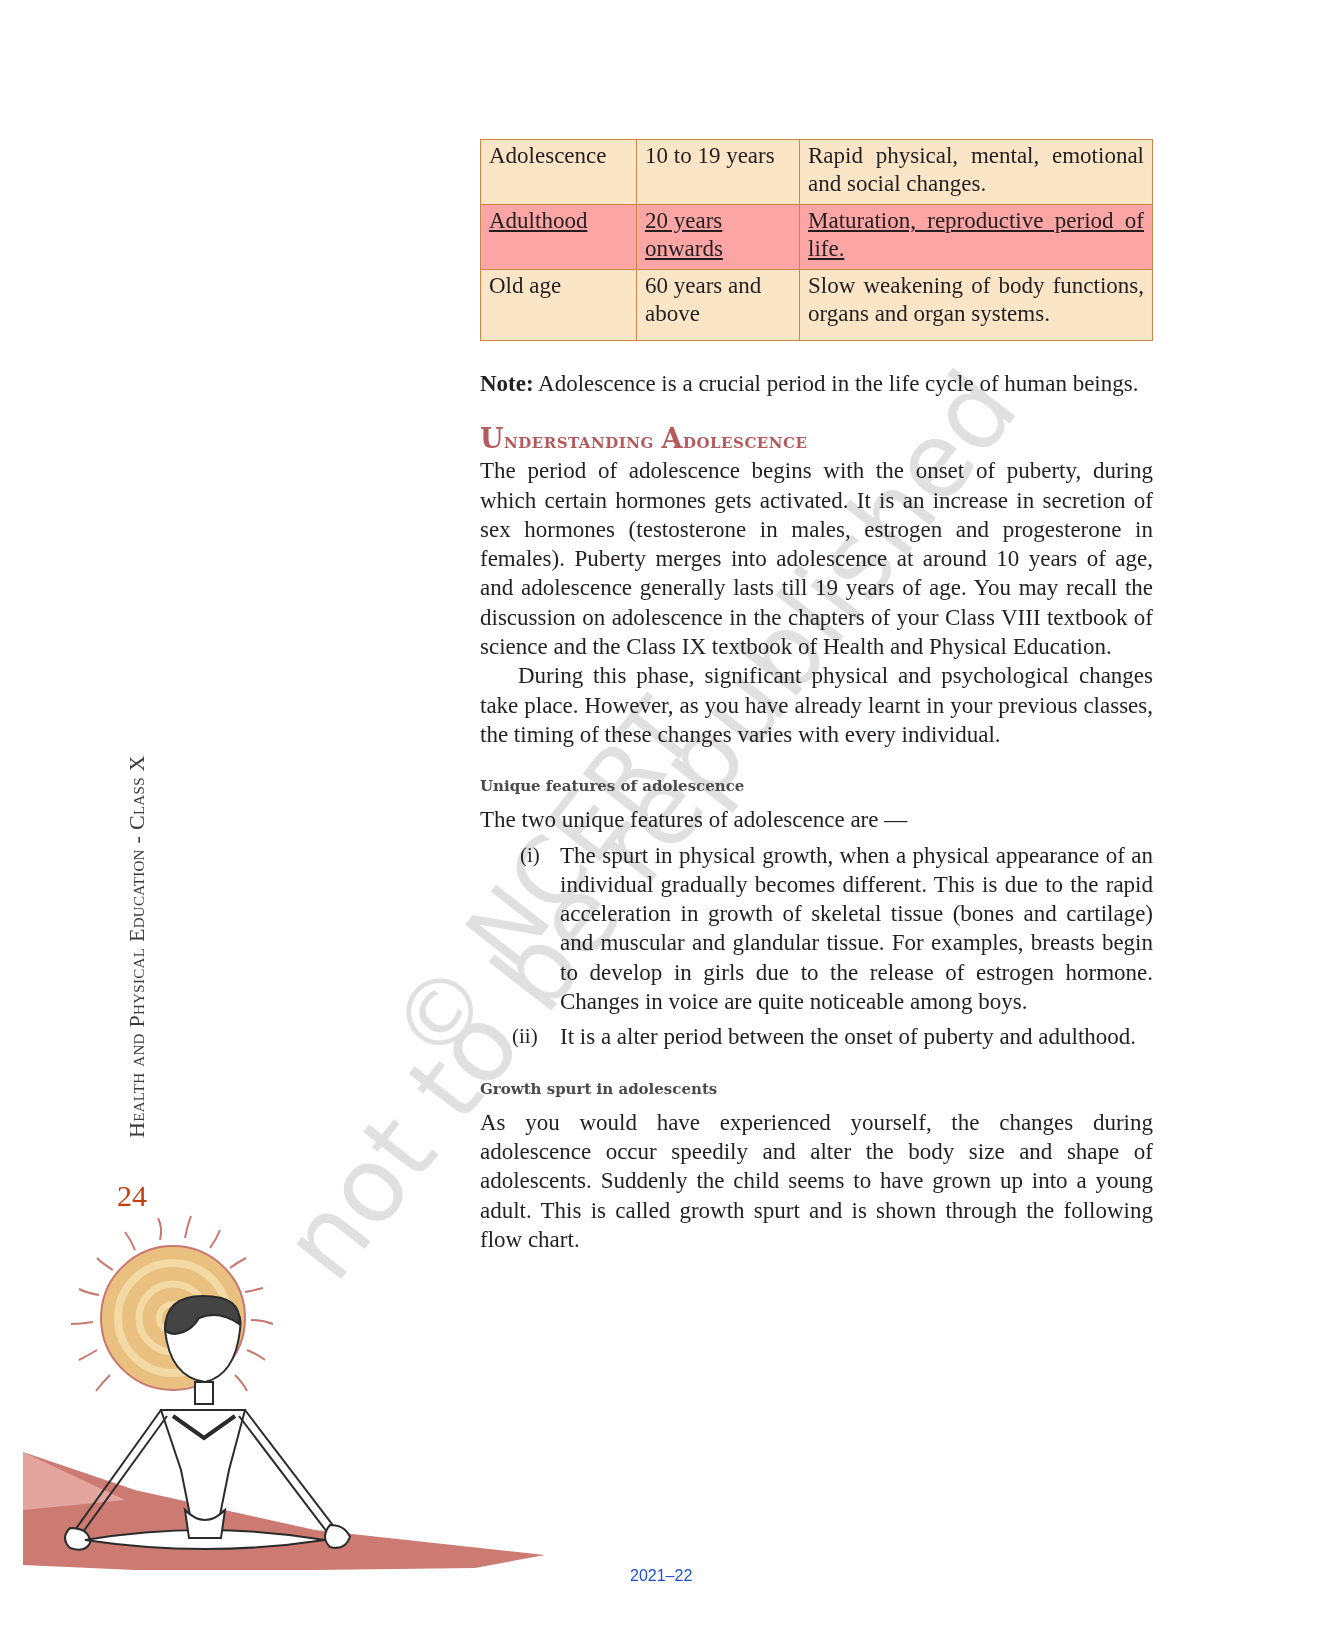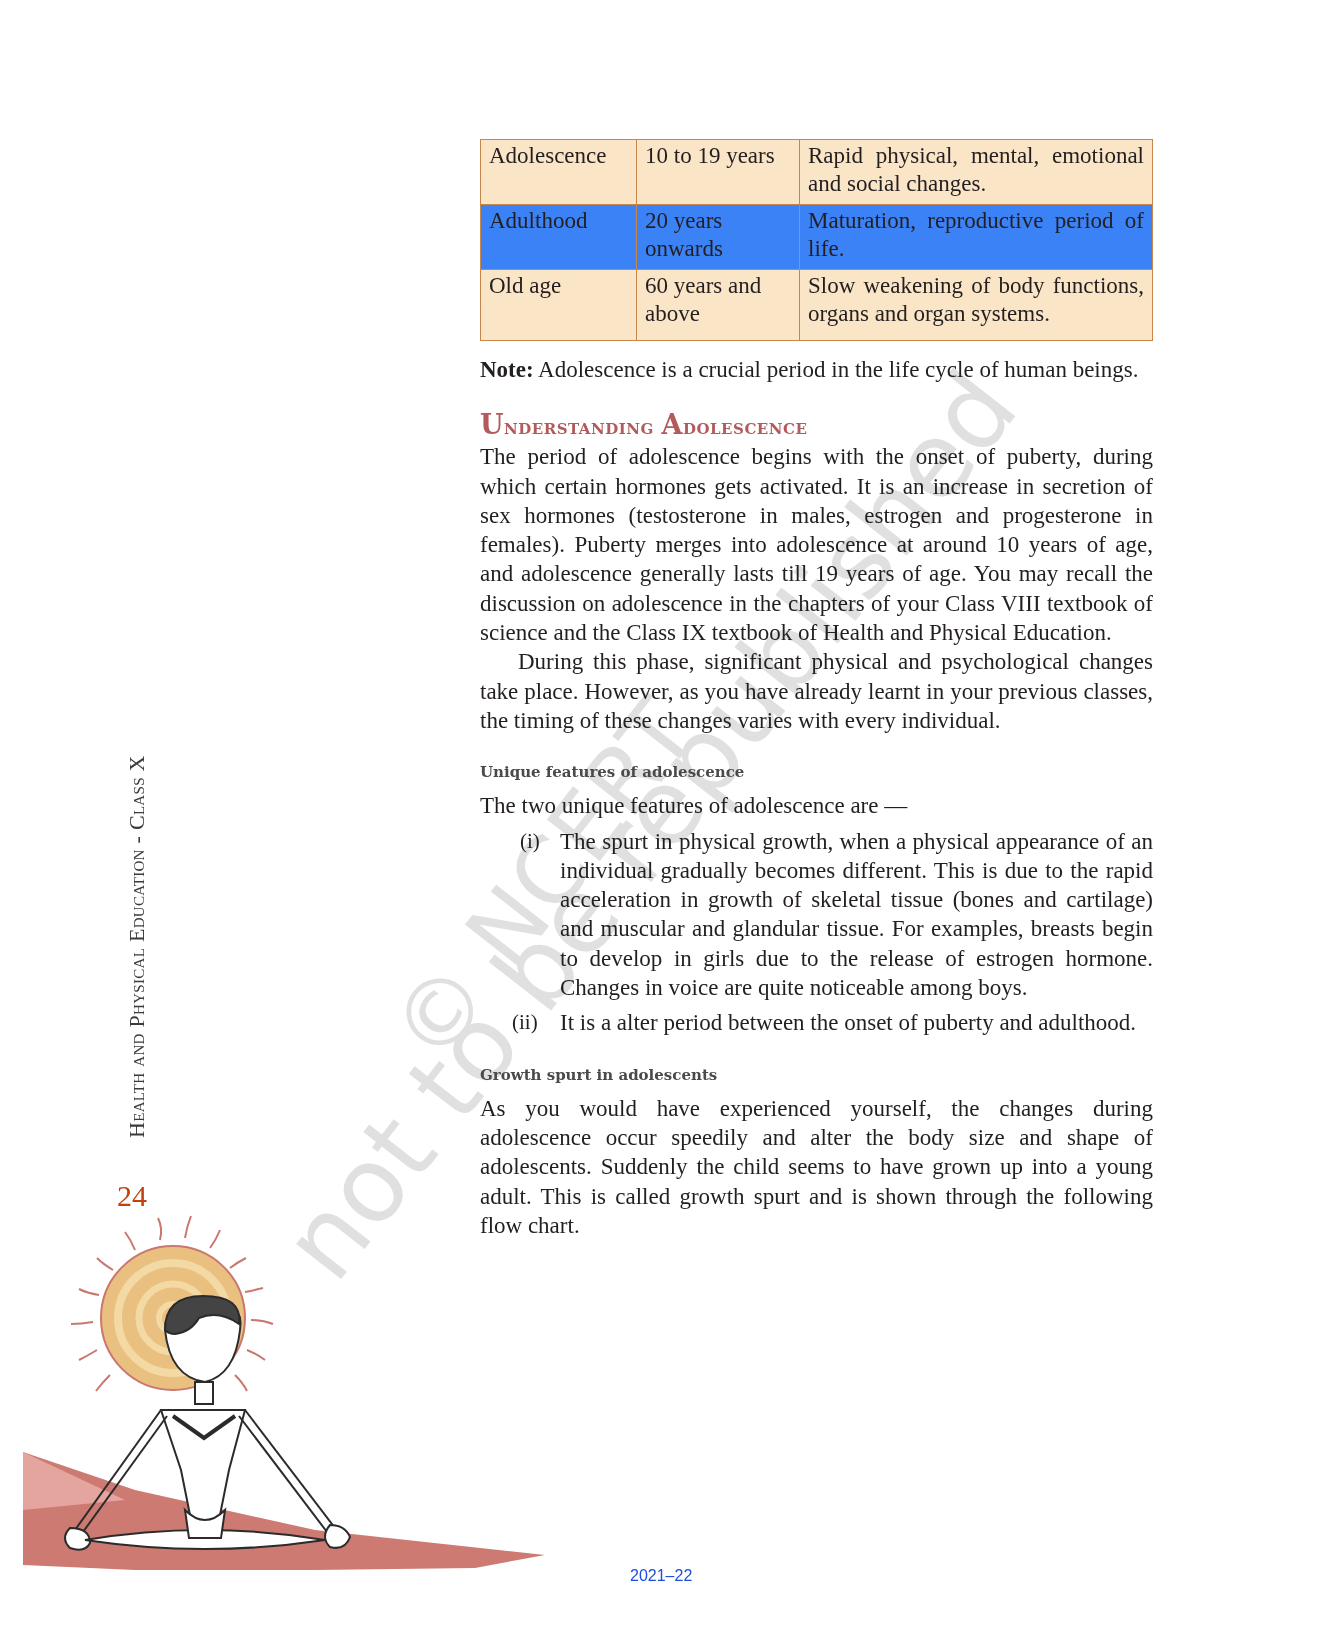--- a/index.html
+++ b/index.html
@@ -16,24 +16,24 @@
 
   
   .side-header { position: absolute; left: 124px; top: 1138px; transform: rotate(-90deg); transform-origin: left top; white-space: nowrap; font-family: "Liberation Serif", "DejaVu Serif", serif; font-size: 22px; color: #3b3b3b; letter-spacing: 0.3px; font-variant: small-caps; }
   .page-number { position: absolute; left: 117px; top: 1179px; font-family: "Liberation Serif", "DejaVu Serif", serif; font-size: 30px; color: #c2410c; }
 
   
   .content { position: absolute; left: 480px; top: 139px; width: 673px; z-index: 1; font-family: "Liberation Serif", "DejaVu Serif", serif; }
   .content p, .content li { font-size: 23px; line-height: 29.3px; text-align: justify; }
 
   
-  table.stages { width: 673px; border-collapse: collapse; margin-bottom: 14px; }
+  table.stages { width: 673px; border-collapse: collapse; margin-bottom: 28px; }
   table.stages td { border: 1.5px solid #c8874a; vertical-align: top; padding: 2px 8px 6px 8px; font-size: 23px; line-height: 28px; font-family: "Liberation Serif", "DejaVu Serif", serif; }
   table.stages tr.odd td { background: #fbe5c7; }
-  table.stages tr.even td { background: #3b82f6; }
+  table.stages tr.even td { background: #fca5a5; text-decoration: underline; }
   table.stages td.c1 { width: 156px; }
   table.stages td.c2 { width: 163px; }
   table.stages td.c3 { text-align: justify; }
 
   .note { margin-top: 0; }
   .note b { font-weight: bold; }
 
   .section-heading { margin-top: 26px; font-family: "DejaVu Serif", "Liberation Serif", serif; font-weight: bold; font-size: 21px; color: #b35a5c; letter-spacing: 0.5px; font-variant: small-caps; line-height: 30px; }
   .section-heading .cap { font-size: 27px; }
 

